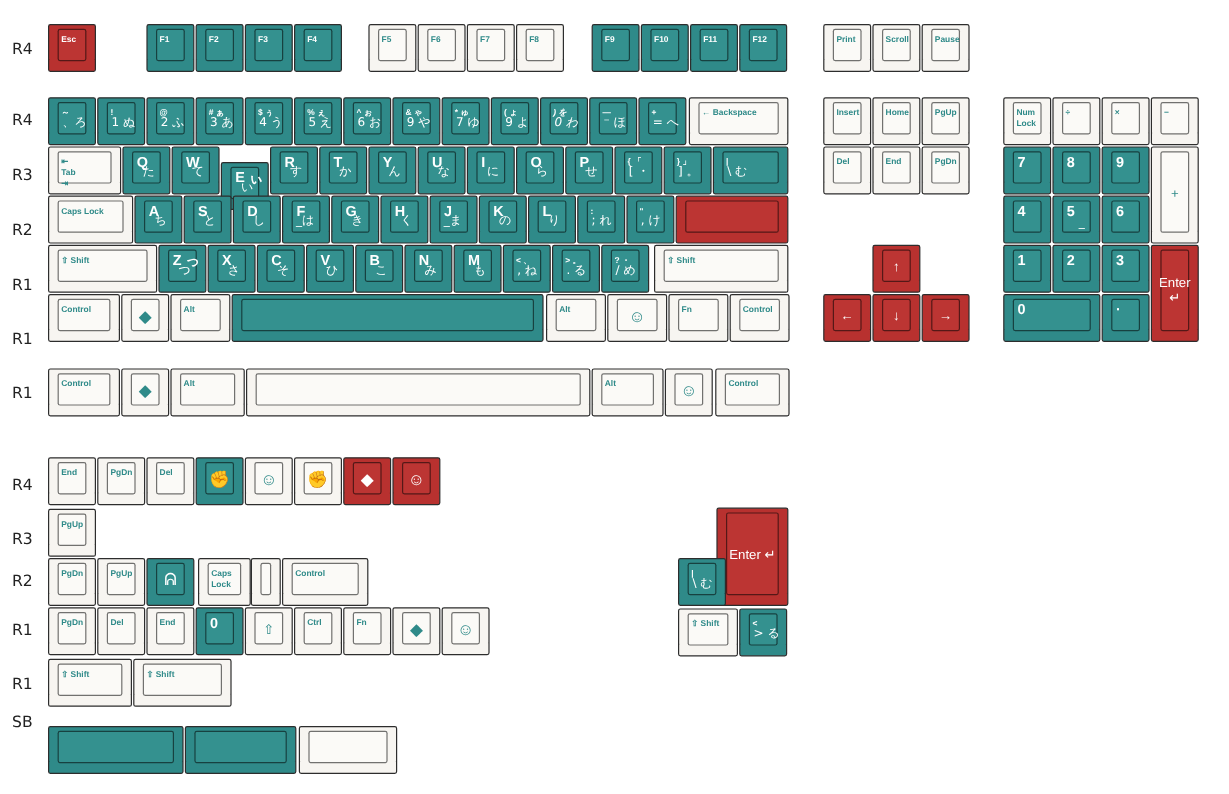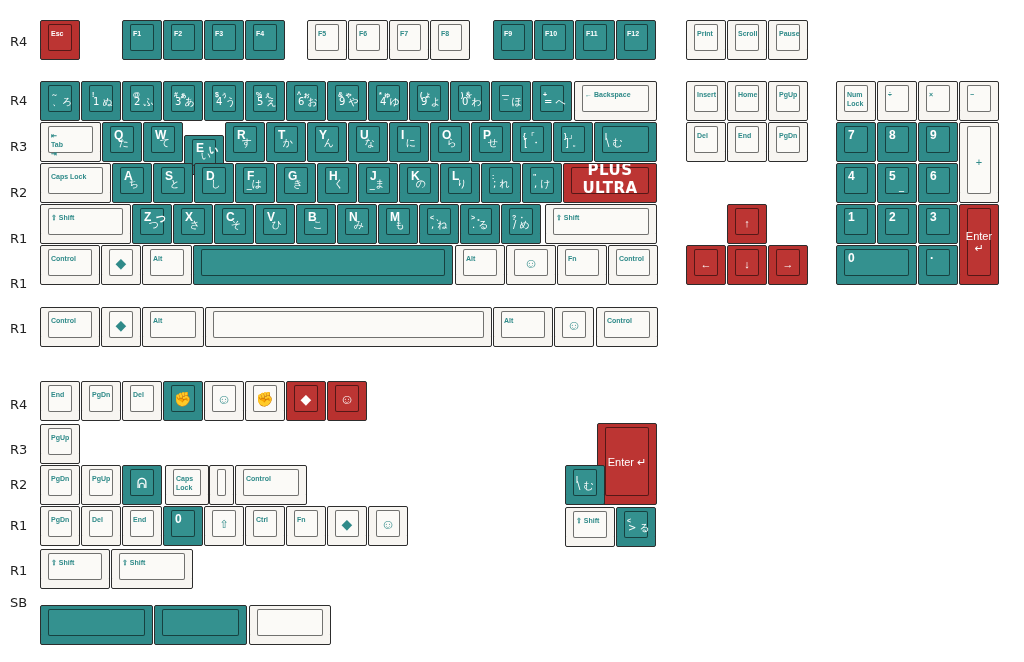--- a/index.html
+++ b/index.html
@@ -145,28 +145,28 @@
       <span class="subl">6 お</span>
     </div>
     <div class="key teal" style="left: 327px; top: 81px; width: 40px; height: 40px;">
       <div class="top"></div>
       <span class="lbl">&amp; ゃ</span>
       <span class="subl">9 や</span>
     </div>
     <div class="key teal" style="left: 368px; top: 81px; width: 40px; height: 40px;">
       <div class="top"></div>
       <span class="lbl">* ゅ</span>
-      <span class="subl">4 ゆ</span>
+      <span class="subl">7 ゆ</span>
     </div>
     <div class="key teal" style="left: 409px; top: 81px; width: 40px; height: 40px;">
       <div class="top"></div>
       <span class="lbl">( ょ</span>
       <span class="subl">9 よ</span>
     </div>
-    <div class="key teal" style="left: 450px; top: 81px; width: 40px; height: 40px;">
+    <div class="key teal" style="left: 450px; top: 81px; width: 40px; height: 40px; font-style: italic;">
       <div class="top"></div>
       <span class="lbl">) を</span>
       <span class="subl">0 わ</span>
     </div>
     <div class="key teal" style="left: 491px; top: 81px; width: 40px; height: 40px;">
       <div class="top"></div>
       <span class="lbl">—</span>
       <span class="subl">⁻ ほ</span>
     </div>
     <div class="key teal" style="left: 532px; top: 81px; width: 40px; height: 40px;">
@@ -360,21 +360,20 @@
       <span class="lbl">:</span>
       <span class="subl">; れ</span>
     </div>
     <div class="key teal" style="left: 522px; top: 163px; width: 40px; height: 40px;">
       <div class="top"></div>
       <span class="lbl">"</span>
       <span class="subl">, け</span>
     </div>
     <div class="key red" style="left: 563px; top: 163px; width: 94px; height: 40px;">
       <div class="top"></div>
-      <span class="center plus">PLUS ULTRA</span>
     </div>
     <div class="key teal" style="left: 836px; top: 163px; width: 40px; height: 40px;">
       <div class="top"></div>
       <span class="lbl big">4</span>
     </div>
     <div class="key teal" style="left: 877px; top: 163px; width: 40px; height: 40px;">
       <div class="top"></div>
       <span class="lbl big">5</span>
       <span class="sub">_</span>
     </div>

